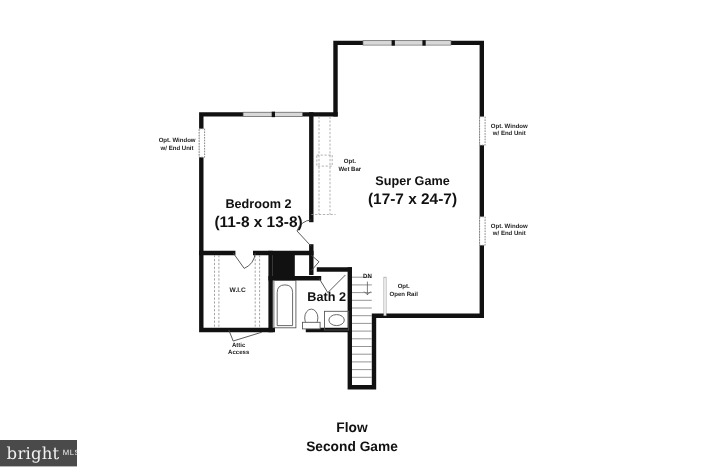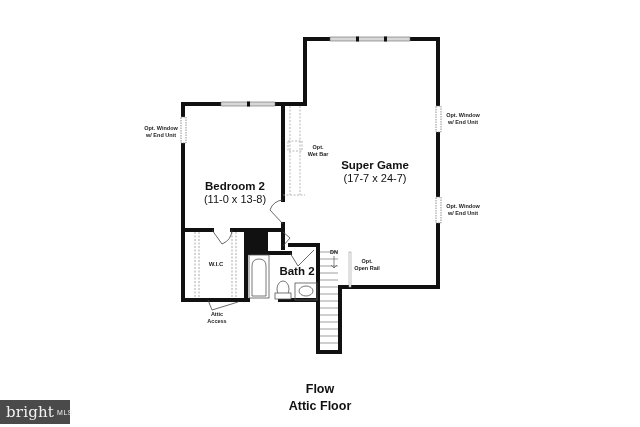--- a/index.html
+++ b/index.html
@@ -1,20 +1,20 @@
 <!DOCTYPE html>
 <html><head>
 <meta charset="utf-8">
 <style>
   html, body { margin:0; padding:0; background:#ffffff; }
   body { width:640px; height:427px; position:relative; overflow:hidden; font-family:"Liberation Sans", sans-serif; }
   #plan { position:absolute; left:0; top:0; width:640px; height:427px; }
   .lbl { position:absolute; text-align:center; color:#111; white-space:nowrap; line-height:1.15; }
   .room-name { font-size:11.5px; font-weight:bold; }
-  .room-dim { font-size:11px; font-weight:normal; }
+  .room-dim { font-size:14px; font-weight:bold; }
   .note { font-size:5.5px; font-weight:bold; color:#222; line-height:1.2; }
   .title { position:absolute; left:0; width:640px; text-align:center; font-weight:bold; font-size:12.5px; color:#111; }
   .logo { position:absolute; left:0; top:400px; width:70px; height:24px; background:#4a4a4a; color:#f2f2f2; display:flex; align-items:center; padding-left:6px; box-sizing:border-box; }
   .logo .b { font-family:"DejaVu Serif", serif; font-size:15px; letter-spacing:0.2px; }
   .logo .m { font-size:7px; margin-left:3px; letter-spacing:0.5px; }
   .logo .dot { display:inline-block; width:3px; height:3px; background:#d9413b; border-radius:50%; position:relative; top:-6px; left:-1px; }
 </style>
 </head>
 <body>
 
@@ -120,21 +120,21 @@
   </g>
 </svg>
 
 <div class="lbl" style="left:330px; top:143px; width:90px;margin-top:16px;">
   <div class="room-name">Super Game</div>
   <div class="room-dim">(17-7 x 24-7)</div>
 </div>
 
 <div class="lbl" style="left:193px; top:156px; width:84px;margin-top:24px;">
   <div class="room-name">Bedroom 2</div>
-  <div class="room-dim">(11-0 x 13-8)</div>
+  <div class="room-dim">(11-8 x 13-8)</div>
 </div>
 
 <div class="lbl room-name" style="left:272px; top:265px; width:50px;">Bath 2</div>
 
 <div class="lbl note" style="left:204px; top:261px; width:24px; font-size:6px;">W.I.C</div>
 
 <div class="lbl note" style="left:140px; top:125px; width:42px;">
   <div>Opt. Window</div>
   <div>w/ End Unit</div>
 </div>
@@ -160,19 +160,19 @@
 </div>
 
 <div class="lbl note" style="left:326px; top:249px; width:16px;">DN</div>
 
 <div class="lbl note" style="left:202px; top:311px; width:30px;">
   <div>Attic</div>
   <div>Access</div>
 </div>
 
 <div class="title" style="top:382px;">Flow</div>
-<div class="title" style="top:399px;">Attic Floor</div>
+<div class="title" style="top:399px;">Second Game</div>
 
 <div class="logo">
   <span class="b">bright</span>
     <span class="dot"></span>
     <span class="m">MLS</span>
 </div>
 
 </body></html>

